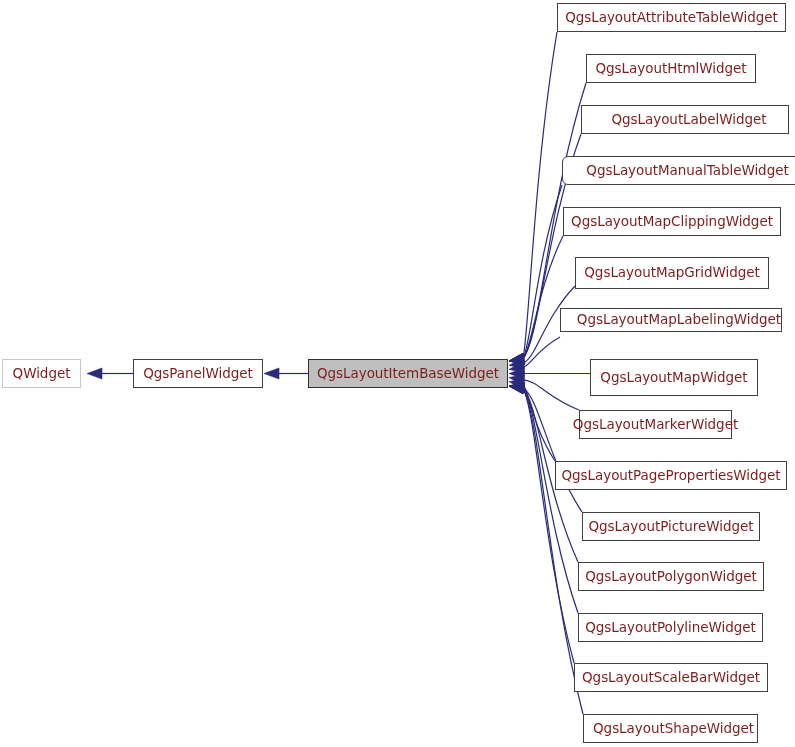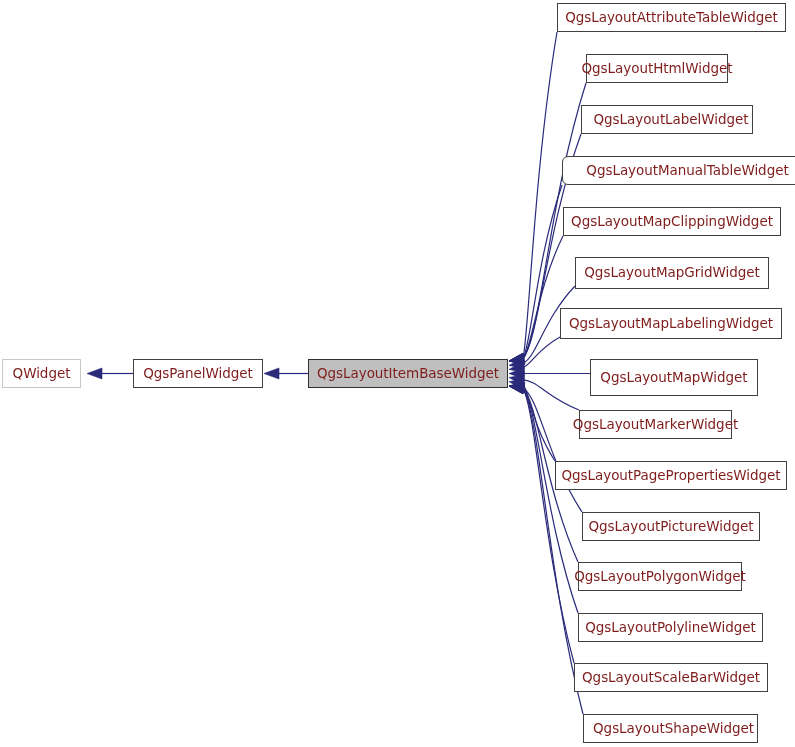--- a/index.html
+++ b/index.html
@@ -99,51 +99,51 @@
       </div>
       <div class="node" style="left: 133px; top: 359px; width: 130px; height: 29px;">
         <span class="node-label">QgsPanelWidget</span>
       </div>
       <div class="node base" style="left: 308px; top: 359px; width: 200px; height: 29px;">
         <span class="node-label">QgsLayoutItemBaseWidget</span>
       </div>
       <div class="node" style="left: 557px; top: 3px; width: 229px; height: 29px;">
         <span class="node-label">QgsLayoutAttributeTableWidget</span>
       </div>
-      <div class="node" style="left: 586px; top: 54px; width: 142px; height: 29px;">
+      <div class="node" style="left: 586px; top: 54px; width: 170px; height: 29px;">
         <span class="node-label">QgsLayoutHtmlWidget</span>
       </div>
-      <div class="node" style="left: 581px; top: 105px; width: 172px; height: 29px; padding-left: 8px;">
+      <div class="node" style="left: 581px; top: 105px; width: 208px; height: 29px; padding-left: 8px;">
         <span class="node-label">QgsLayoutLabelWidget</span>
       </div>
       <div class="node" style="left: 562px; top: 156px; width: 251px; height: 29px; border-radius: 6px;">
         <span class="node-label">QgsLayoutManualTableWidget</span>
       </div>
       <div class="node" style="left: 563px; top: 207px; width: 218px; height: 29px;">
         <span class="node-label">QgsLayoutMapClippingWidget</span>
       </div>
       <div class="node" style="left: 575px; top: 257px; width: 194px; height: 32px;">
         <span class="node-label">QgsLayoutMapGridWidget</span>
       </div>
-      <div class="node" style="left: 560px; top: 308px; width: 222px; height: 31px;">
+      <div class="node" style="left: 560px; top: 308px; width: 222px; height: 24px; justify-content: flex-end;">
         <span class="node-label">QgsLayoutMapLabelingWidget</span>
       </div>
       <div class="node" style="left: 590px; top: 359px; width: 168px; height: 37px;">
         <span class="node-label">QgsLayoutMapWidget</span>
       </div>
       <div class="node" style="left: 579px; top: 410px; width: 153px; height: 29px;">
         <span class="node-label">QgsLayoutMarkerWidget</span>
       </div>
       <div class="node" style="left: 555px; top: 461px; width: 232px; height: 29px; text-align: center;">
         <span class="node-label">QgsLayoutPagePropertiesWidget</span>
       </div>
       <div class="node" style="left: 582px; top: 512px; width: 178px; height: 29px;">
         <span class="node-label">QgsLayoutPictureWidget</span>
       </div>
-      <div class="node" style="left: 578px; top: 562px; width: 164px; height: 29px;">
+      <div class="node" style="left: 578px; top: 562px; width: 186px; height: 29px;">
         <span class="node-label">QgsLayoutPolygonWidget</span>
       </div>
       <div class="node" style="left: 578px; top: 613px; width: 185px; height: 29px;">
         <span class="node-label">QgsLayoutPolylineWidget</span>
       </div>
       <div class="node" style="left: 574px; top: 663px; width: 194px; height: 29px;">
         <span class="node-label">QgsLayoutScaleBarWidget</span>
       </div>
       <div class="node" style="left: 583px; top: 714px; width: 175px; height: 29px; padding-left: 6px;">
         <span class="node-label">QgsLayoutShapeWidget</span>

